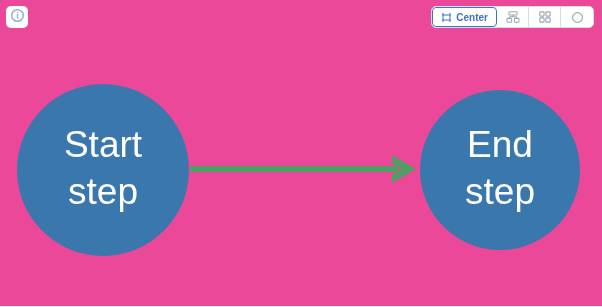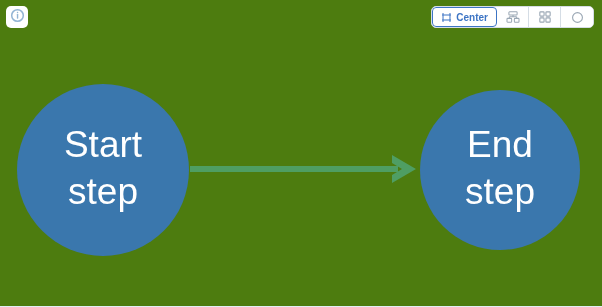--- a/index.html
+++ b/index.html
@@ -21,21 +21,21 @@
     background: #f4fafd;
     box-sizing: border-box;
     border-bottom: 1px solid #e3eef5;
     overflow: hidden;
   }
 
   
   #graph-canvas {
     position: absolute;
     inset: 0;
-    background: #4d7c0f;
+    background: #ec4899;
   }
 
   #graph-svg {
     position: absolute;
     left: 0;
     top: 0;
     width: 602px;
     height: 307px;
     display: block;
   }

